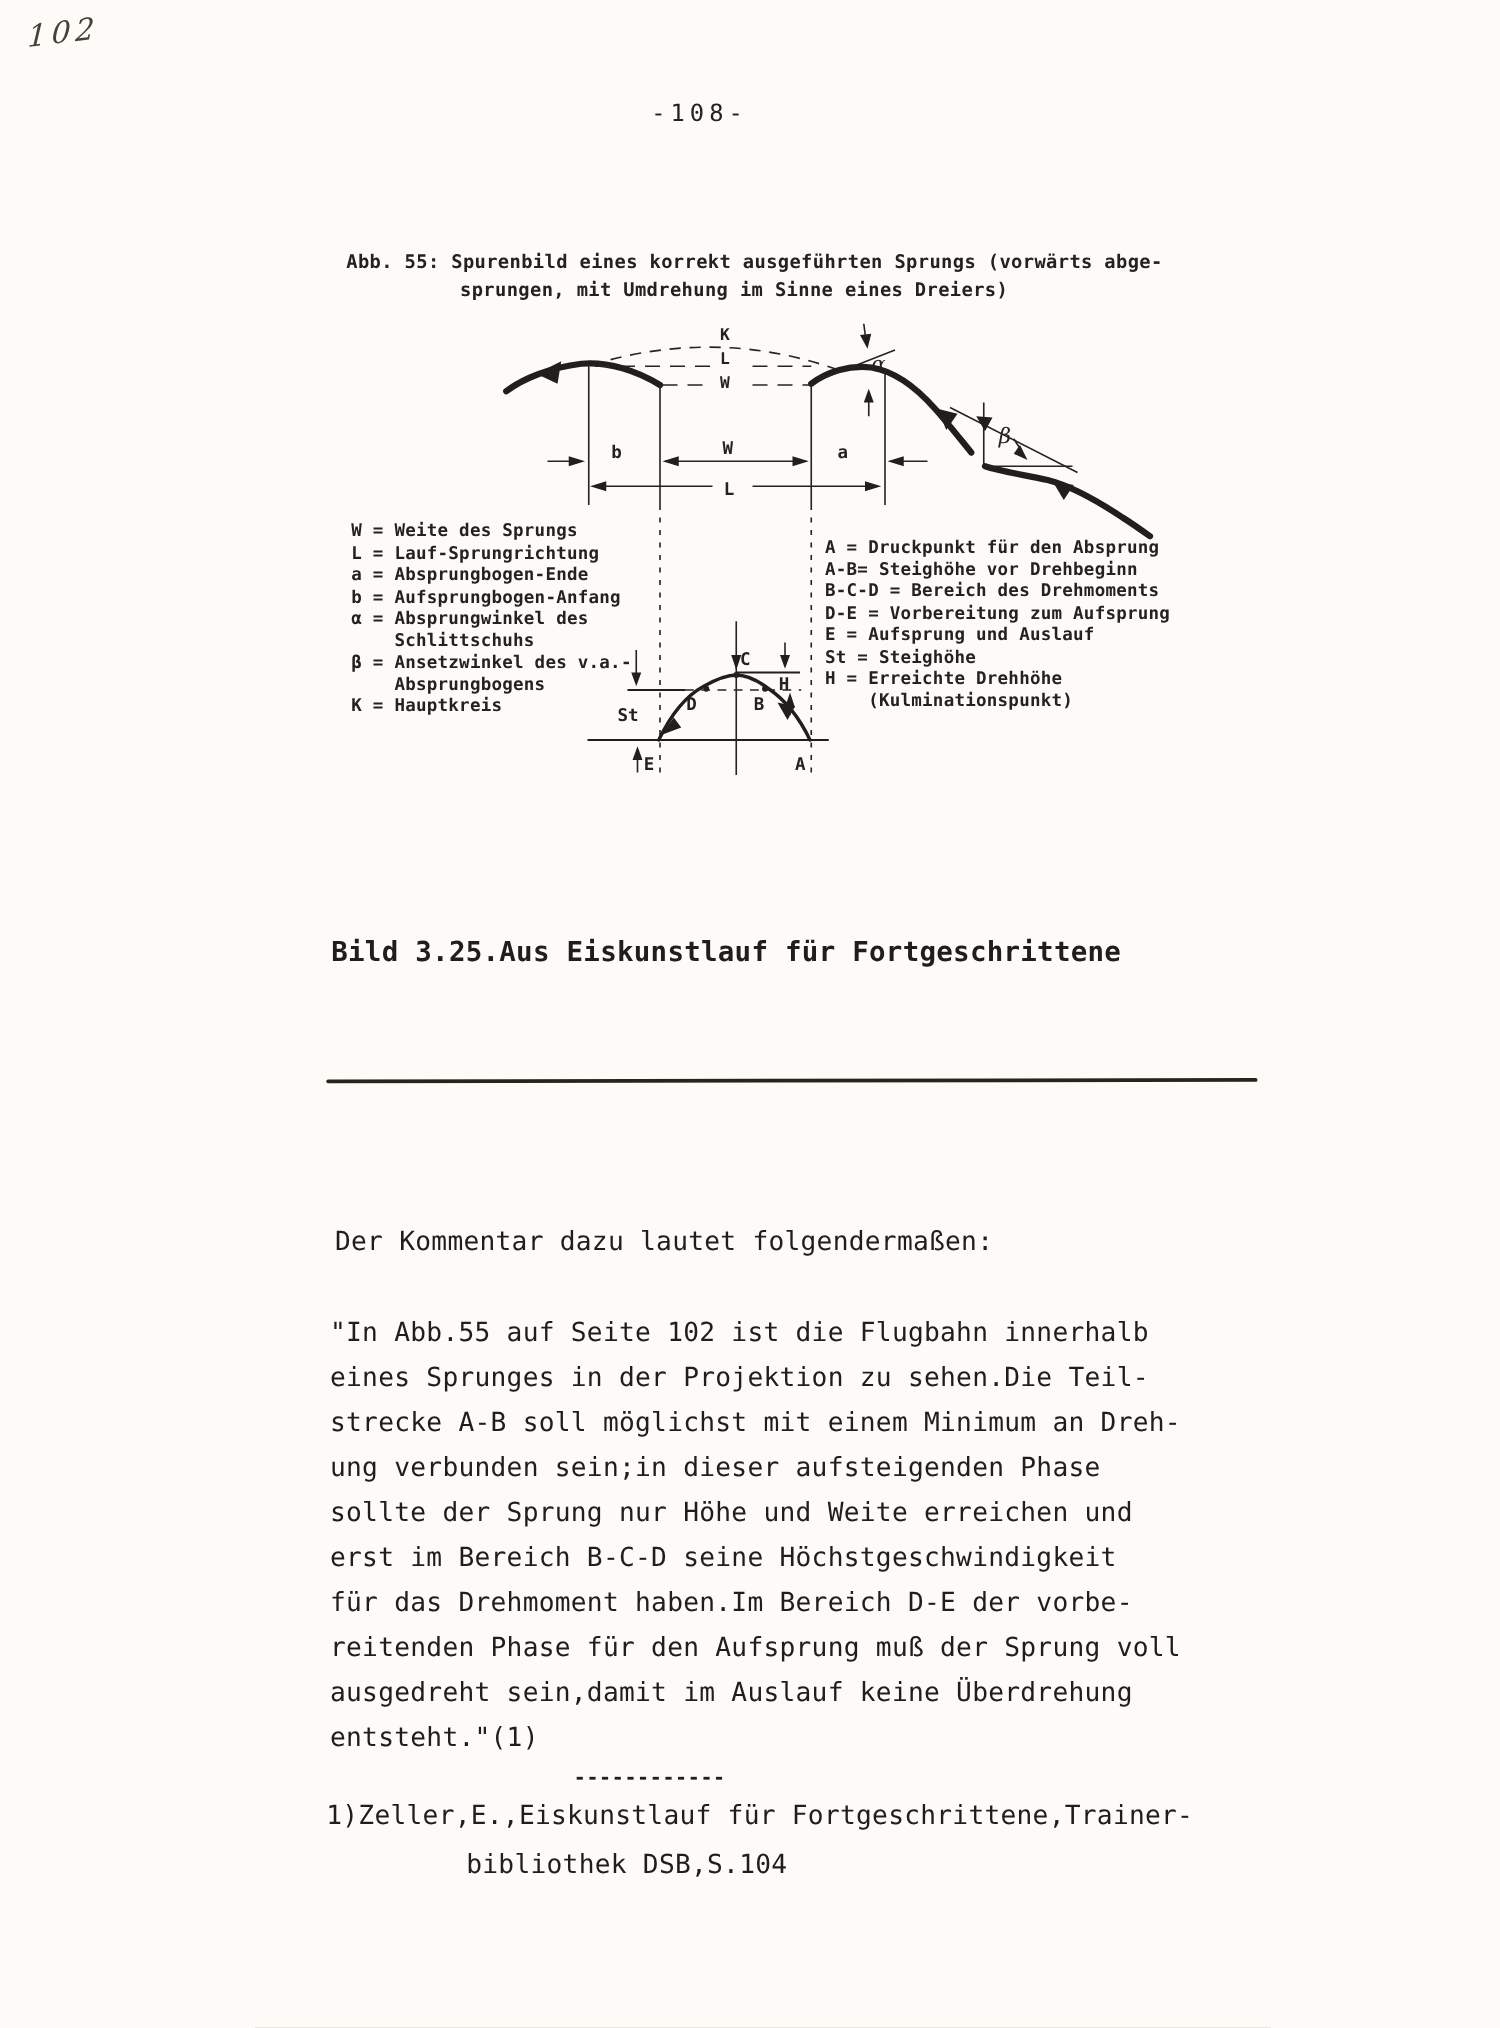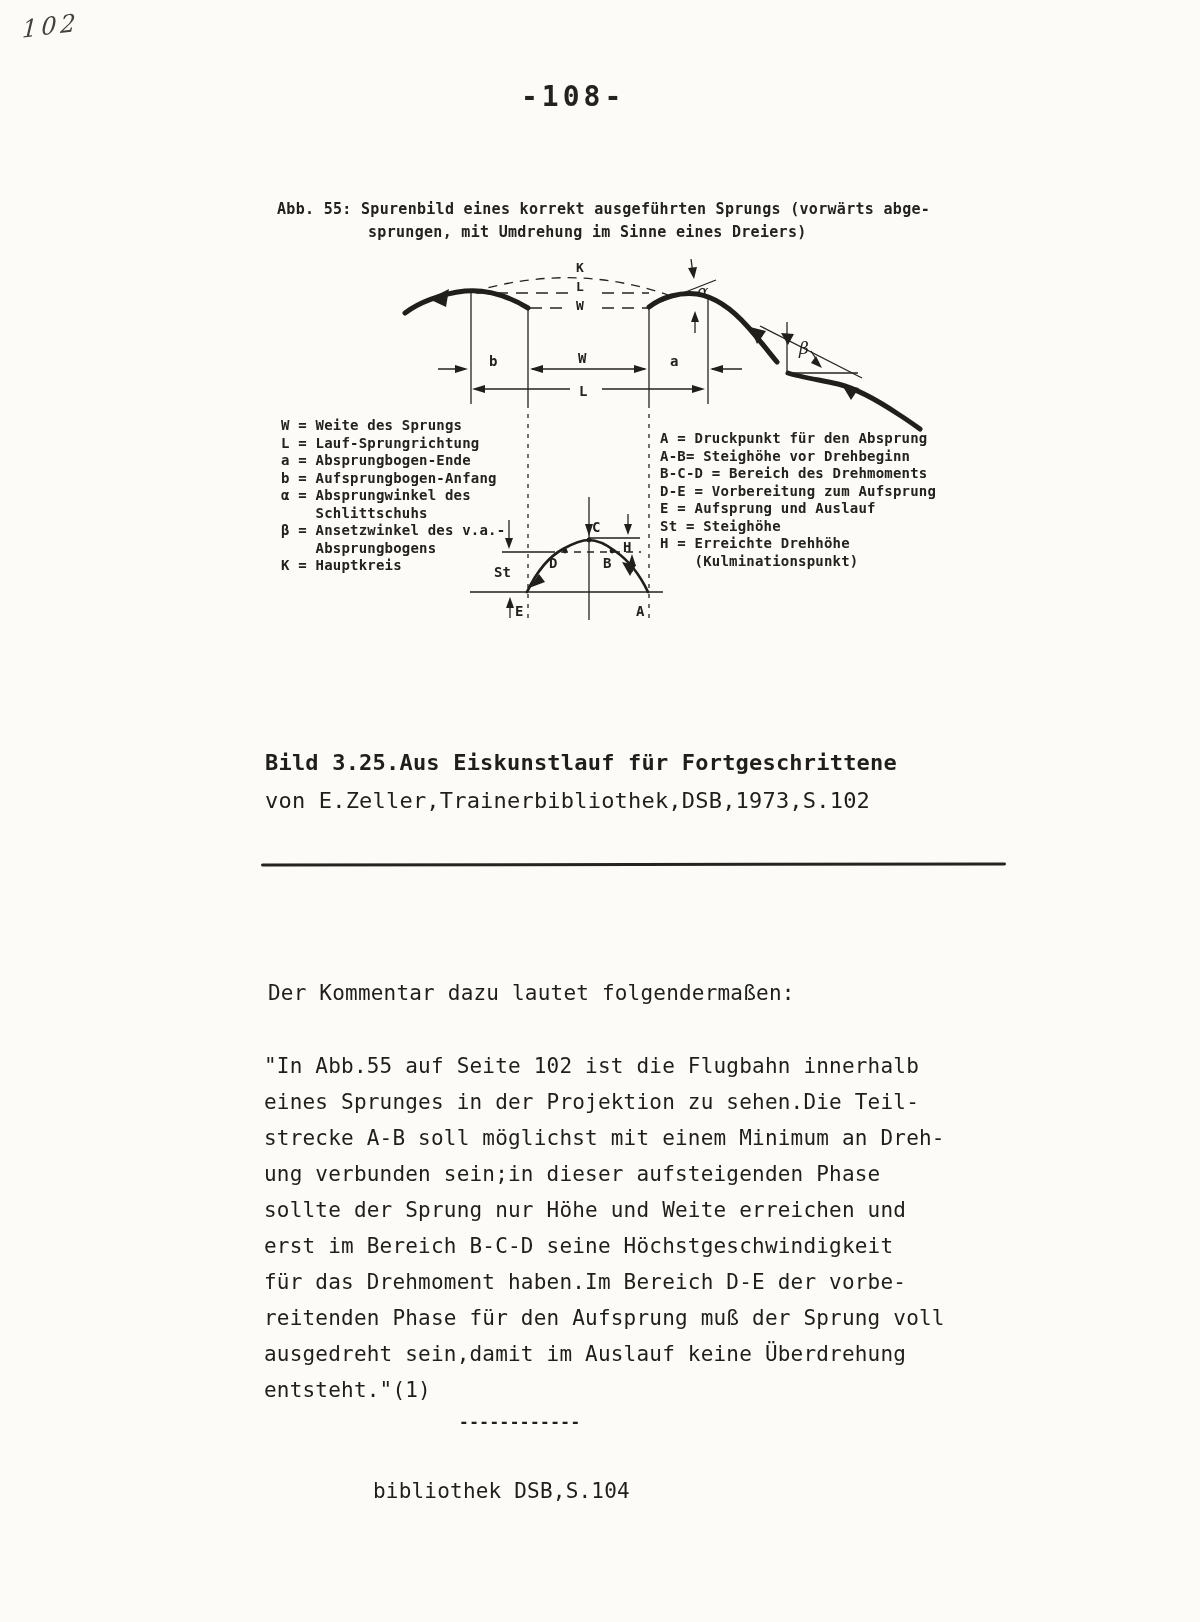--- a/index.html
+++ b/index.html
@@ -15,21 +15,21 @@
   .abs{position:absolute;}
   .hand{
     font-family:"DejaVu Serif", serif;
     font-style:italic;
     font-size:24px;
     color:#45423a;
     transform:rotate(-7deg) skewX(-10deg);
     letter-spacing:4px;
   }
   .pagenum{
-    font-size:28px;letter-spacing:4px;font-weight:bold;color:#23221e;
+    font-size:19px;letter-spacing:4px;font-weight:normal;color:#23221e;
   }
   .caption{
     font-size:15px;font-weight:bold;letter-spacing:0.3px;color:#23221e;white-space:pre;text-align:center;
   }
   .legend{
     font-size:14px;font-weight:bold;letter-spacing:0.2px;color:#23221e;
     white-space:pre;line-height:17.5px;margin:0;
   }
   .bodytext{
     font-size:21px;letter-spacing:0.2px;color:#1f1e1a;white-space:pre;margin:0;
@@ -167,34 +167,34 @@
     <text class="svglbl" x="592" y="532">C</text>
     <text class="svglbl" x="549" y="568">D</text>
     <text class="svglbl" x="603" y="568">B</text>
     <text class="svglbl" x="623" y="552">H</text>
     <text class="svglbl" x="494" y="577">St</text>
     <text class="svglbl" x="515" y="616">E</text>
     <text class="svglbl" x="636" y="616">A</text>
   </svg>
 
   <div class="abs bodytext source" style="left:265px;top:744px;font-weight:bold;">Bild 3.25.Aus Eiskunstlauf für Fortgeschrittene</div>
-  <div class="abs bodytext source" style="left:265px;top:782px;">von E.Zeller,Trainerbibliothek,DSB,1973,S.102</div>
 
   <div class="abs rule" style="left:261px;top:863px;width:745px;"></div>
 
   <div class="abs bodytext" style="left:268px;top:981px;">Der Kommentar dazu lautet folgendermaßen:</div>
 
   <pre class="abs bodytext quote" style="left:264px;top:1048px;">"In Abb.55 auf Seite 102 ist die Flugbahn innerhalb
 eines Sprunges in der Projektion zu sehen.Die Teil-
 strecke A-B soll möglichst mit einem Minimum an Dreh-
 ung verbunden sein;in dieser aufsteigenden Phase
 sollte der Sprung nur Höhe und Weite erreichen und
 erst im Bereich B-C-D seine Höchstgeschwindigkeit
 für das Drehmoment haben.Im Bereich D-E der vorbe-
 reitenden Phase für den Aufsprung muß der Sprung voll
 ausgedreht sein,damit im Auslauf keine Überdrehung
 entsteht."(1)</pre>
 
   <div class="abs bodytext sep" style="left:459px;top:1412px;">------------</div>
 
+  <div class="abs bodytext" style="left:261px;top:1440px;">1)Zeller,E.,Eiskunstlauf für Fortgeschrittene,Trainer-</div>
   <div class="abs bodytext" style="left:373px;top:1479px;text-align:right;">bibliothek DSB,S.104</div>
 
 </div>
 
 </body></html>

